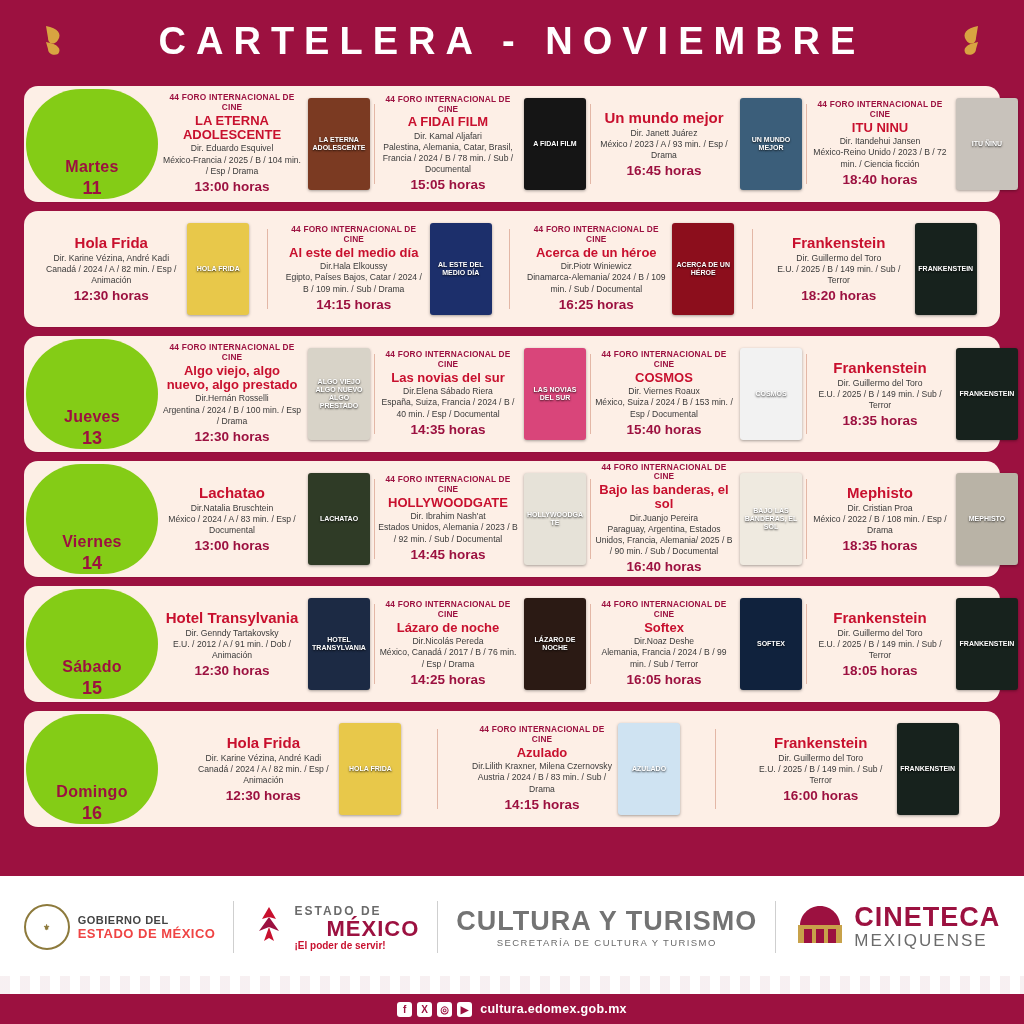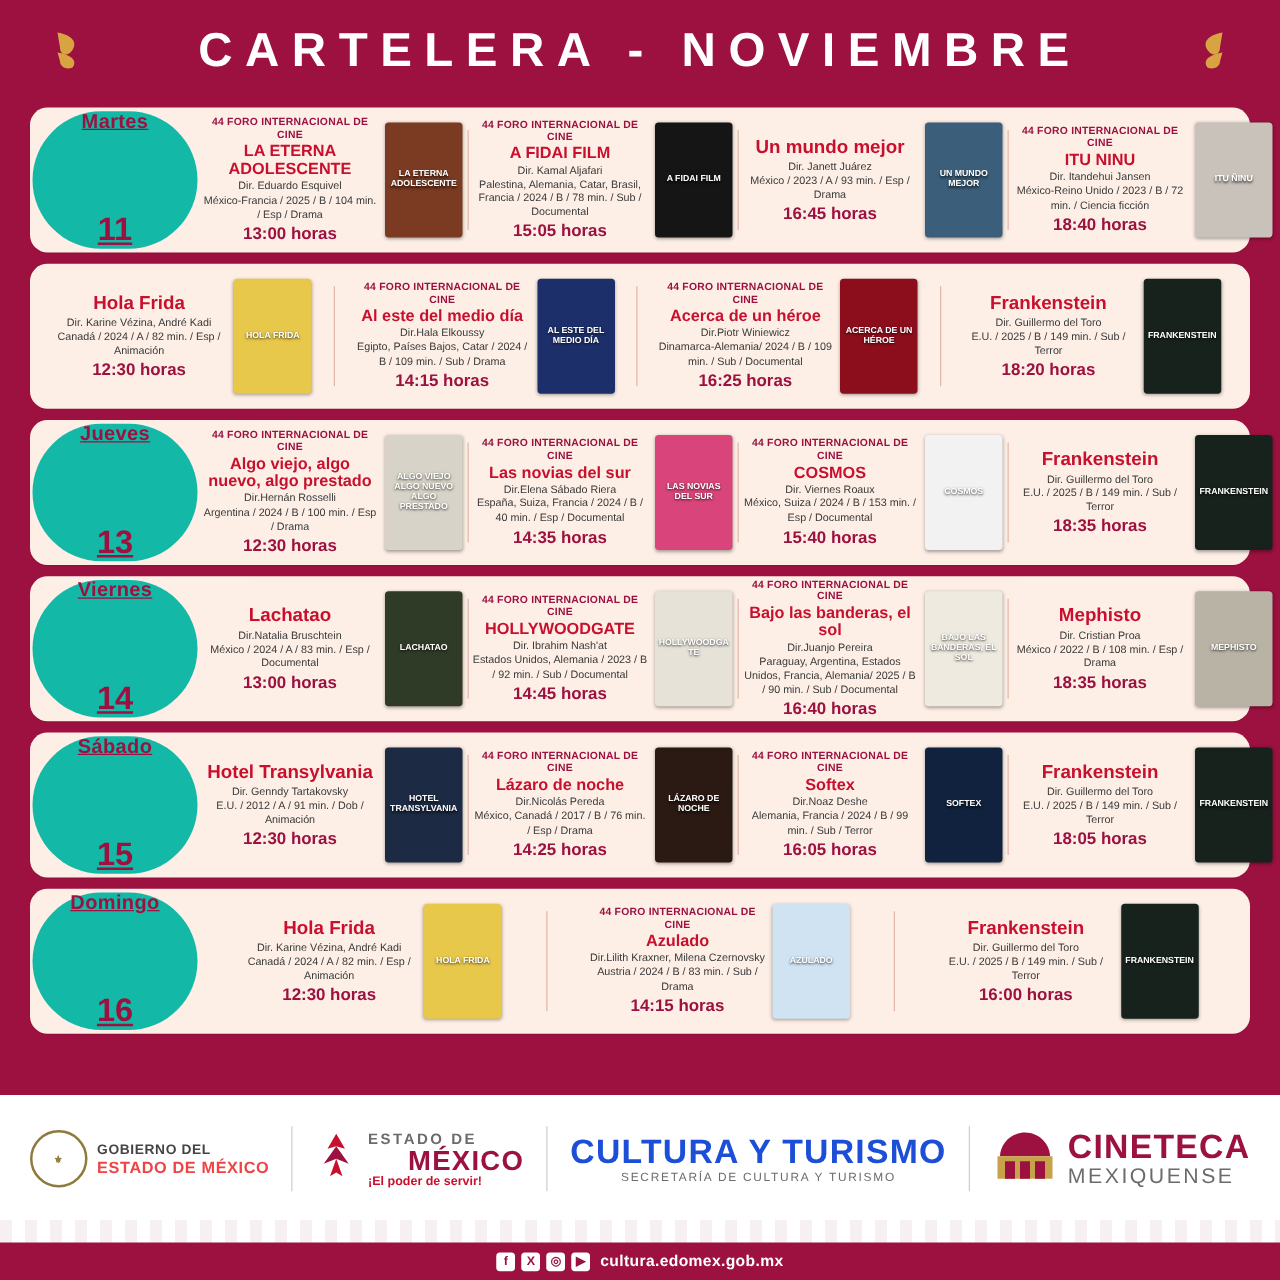--- a/index.html
+++ b/index.html
@@ -41,29 +41,28 @@
     display:flex;
     align-items:stretch;
     box-shadow:0 1px 0 rgba(0,0,0,.07);
   }
   .row:last-child { margin-bottom:0; }
 
   .day {
     position:relative;
     width:132px;
     flex:0 0 132px;
-    display:flex; flex-direction:column; align-items:center; justify-content:space-between;
-    background:#14b8a6;
+    display:flex; flex-direction:column; align-items:center; justify-content:flex-end;
+    background:#84cc16;
     border-radius:80px;
     margin:3px 0 3px 2px;
     color:#9c1140;
-    text-decoration:underline;
   }
   .day-name { font-size:16px; font-weight:bold; letter-spacing:.3px; }
-  .day-num { font-size:26px; font-weight:bold; margin-top:2px; }
+  .day-num { font-size:18px; font-weight:bold; margin-top:2px; }
 
   .films { flex:1; display:flex; align-items:center; padding:4px 6px 4px 0; }
   .film {
     flex:1 1 0;
     display:flex; align-items:center; justify-content:center;
     gap:6px;
     height:108px;
     padding:0 4px;
     position:relative;
   }
@@ -101,21 +100,21 @@
     height:96px; padding-top:6px;
   }
   .f-block { display:flex; align-items:center; gap:8px; padding:0 18px; position:relative; }
   .f-sep { width:1px; height:52px; background:#cfcfcf; }
   .f-text { color:#5d5d5d; }
   .gob-1 { font-size:11px; font-weight:bold; letter-spacing:.5px; color:#444; }
   .gob-2 { font-size:13px; font-weight:bold; letter-spacing:.5px; color:#ef4444; }
   .edomex-1 { font-size:12px; font-weight:bold; color:#6b6b6b; letter-spacing:2px; }
   .edomex-2 { font-size:22px; font-weight:bold; color:#9c1140; letter-spacing:1px; line-height:1;margin-left:32px; }
   .edomex-3 { font-size:10px; font-weight:bold; color:#c8102e; }
-  .cultura-1 { font-size:27px; font-weight:bold; color:#1d4ed8; letter-spacing:1px; }
+  .cultura-1 { font-size:27px; font-weight:bold; color:#737373; letter-spacing:1px; }
   .cultura-2 { font-size:9.5px; color:#6b6b6b; letter-spacing:1.4px; }
   .cine-1 { font-size:27px; font-weight:bold; color:#9c1140; letter-spacing:1px; line-height:1; }
   .cine-2 { font-size:17px; color:#6b6b6b; letter-spacing:2px; }
 
   .strip {
     position:absolute; left:0; bottom:0; width:1024px; height:30px;
     background:#9c1140; color:#fff;
     display:flex; align-items:center; justify-content:center; gap:8px;
   }
   .social { display:flex; gap:5px; align-items:center; }

